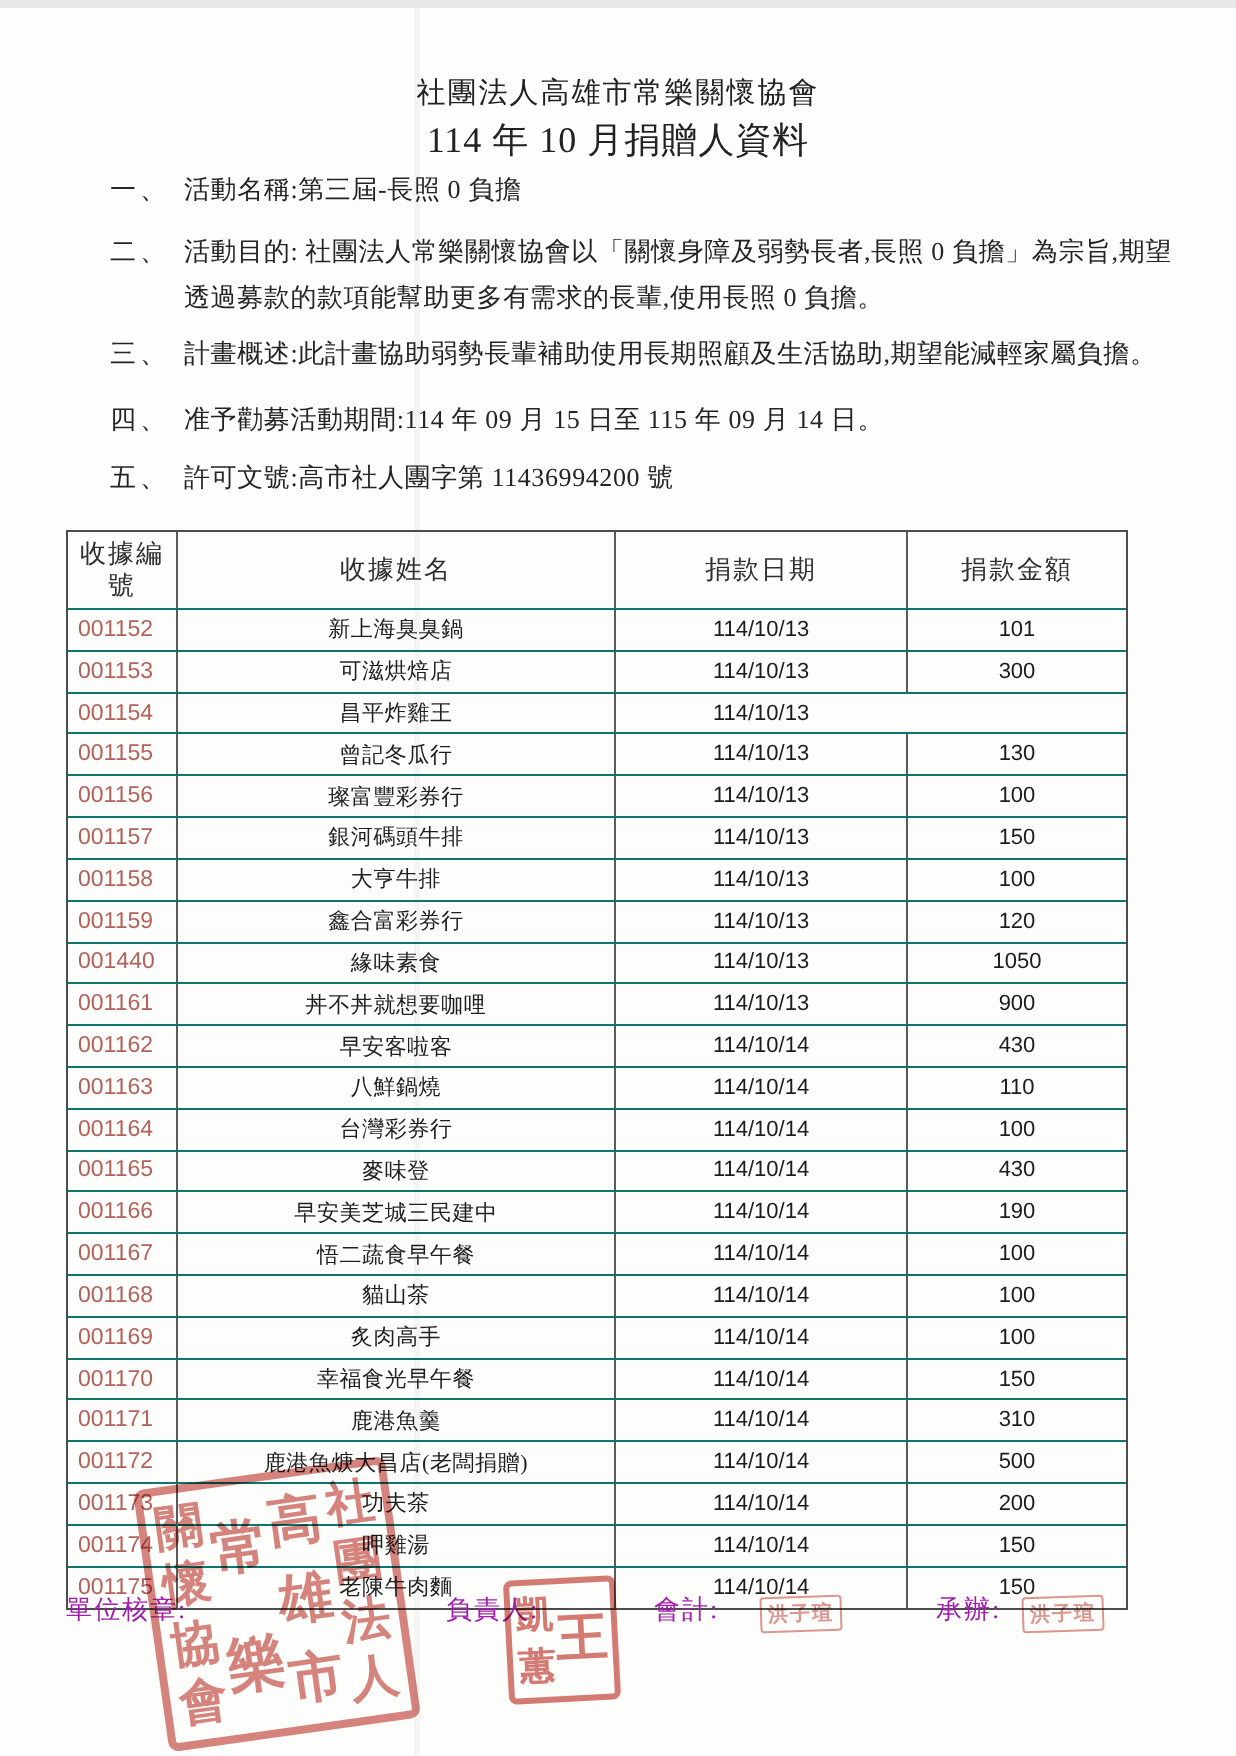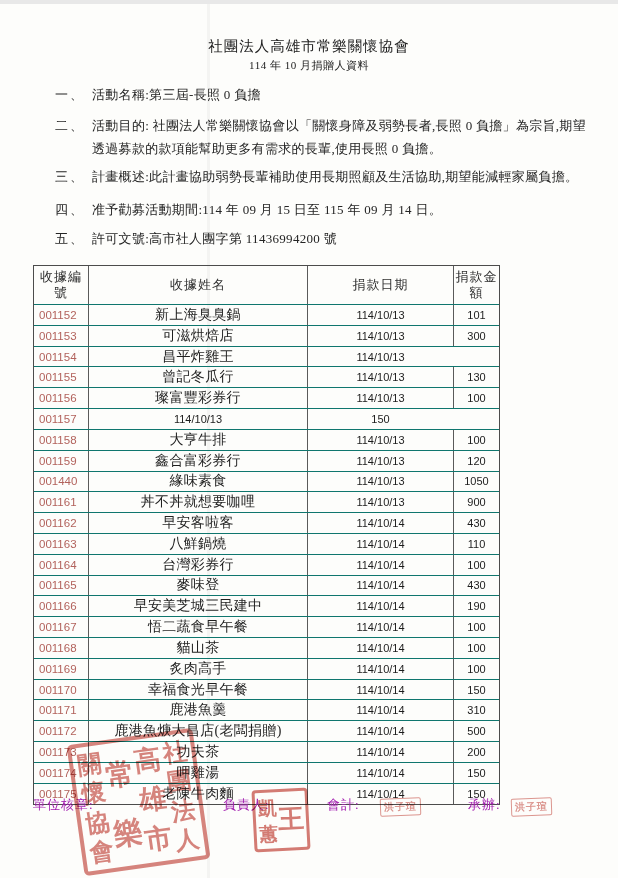--- a/index.html
+++ b/index.html
@@ -20,56 +20,56 @@
     position:absolute;left:207px;top:0;bottom:0;width:3px;
     background:rgba(110,110,110,0.06);
   }
   
   .doc-title{
     position:absolute;top:33px;left:0;right:0;
     text-align:center;font-size:14.5px;letter-spacing:1px;color:#222;
   }
   .doc-subtitle{
     position:absolute;top:54px;left:0;right:0;
-    text-align:center;font-size:11px;letter-spacing:0.5px;color:#222;
+    text-align:center;font-size:18px;letter-spacing:0.5px;color:#222;
   }
   
   .clauses{position:absolute;left:55px;top:0;width:533px;}
   .clause{position:absolute;left:0;width:100%;padding-left:37px;box-sizing:border-box;
     font-size:13px;line-height:23px;letter-spacing:0.3px;color:#242424;}
   .clause .num{position:absolute;left:0;top:0;letter-spacing:2px;}
   .clause-1{top:79px;}
   .clause-2{top:110px;}
   .clause-3{top:161px;}
   .clause-4{top:194px;}
   .clause-5{top:223px;}
   
   .donor-table{
-    position:absolute;left:33px;top:261px;width:467px;
+    position:absolute;left:33px;top:261px;width:531px;
     border:1.5px solid var(--table-border,#4c4c4c);
     box-sizing:border-box;
     background:transparent;
   }
   .tr{display:grid;grid-template-columns:54px 219px 146px auto;}
   .thead{height:38px;}
   .thead .td{
     font-size:13px;letter-spacing:1px;color:#2f2f2f;
     display:flex;align-items:center;justify-content:center;text-align:center;
     line-height:16px;
   }
   .tbody .tr{height:19.82px;border-top:1px solid #0f766e;}
   .td{border-left:1px solid #5a5a5a;box-sizing:border-box;overflow:hidden;}
   .td:first-child{border-left:none;}
   .tbody .td{display:flex;align-items:center;justify-content:center;}
   .col-no{
     justify-content:flex-start !important;padding-left:5px;
     font-family:"Liberation Sans","DejaVu Sans",sans-serif;
     font-size:11.5px;color:var(--receipt-number-red,#b2625c);
   }
-  .col-name{font-size:14px;color:#1f1f1f;letter-spacing:0.3px;}
+  .col-name{font-size:11px;color:#1f1f1f;letter-spacing:0.3px;}
   .col-date,.col-amt{
     font-family:"Liberation Sans","DejaVu Sans",sans-serif;
     font-size:11px;color:#1c1c1c;
   }
   
   .f-label{position:absolute;font-size:13px;letter-spacing:1px;color:#a21caf;}
   .lbl-unit{left:33px;top:792px;}
   .lbl-principal{left:223px;top:792px;}
   .lbl-accountant{left:327px;top:792px;}
   .lbl-handler{left:468px;top:792px;}
@@ -171,20 +171,21 @@
           <div class="td col-amt">130</div>
         </div>
         <div class="tr">
           <div class="td col-no">001156</div>
           <div class="td col-name">璨富豐彩券行</div>
           <div class="td col-date">114/10/13</div>
           <div class="td col-amt">100</div>
         </div>
         <div class="tr">
           <div class="td col-no">001157</div>
+          <div class="td col-name">銀河碼頭牛排</div>
           <div class="td col-date">114/10/13</div>
           <div class="td col-amt">150</div>
         </div>
         <div class="tr">
           <div class="td col-no">001158</div>
           <div class="td col-name">大亨牛排</div>
           <div class="td col-date">114/10/13</div>
           <div class="td col-amt">100</div>
         </div>
         <div class="tr">

